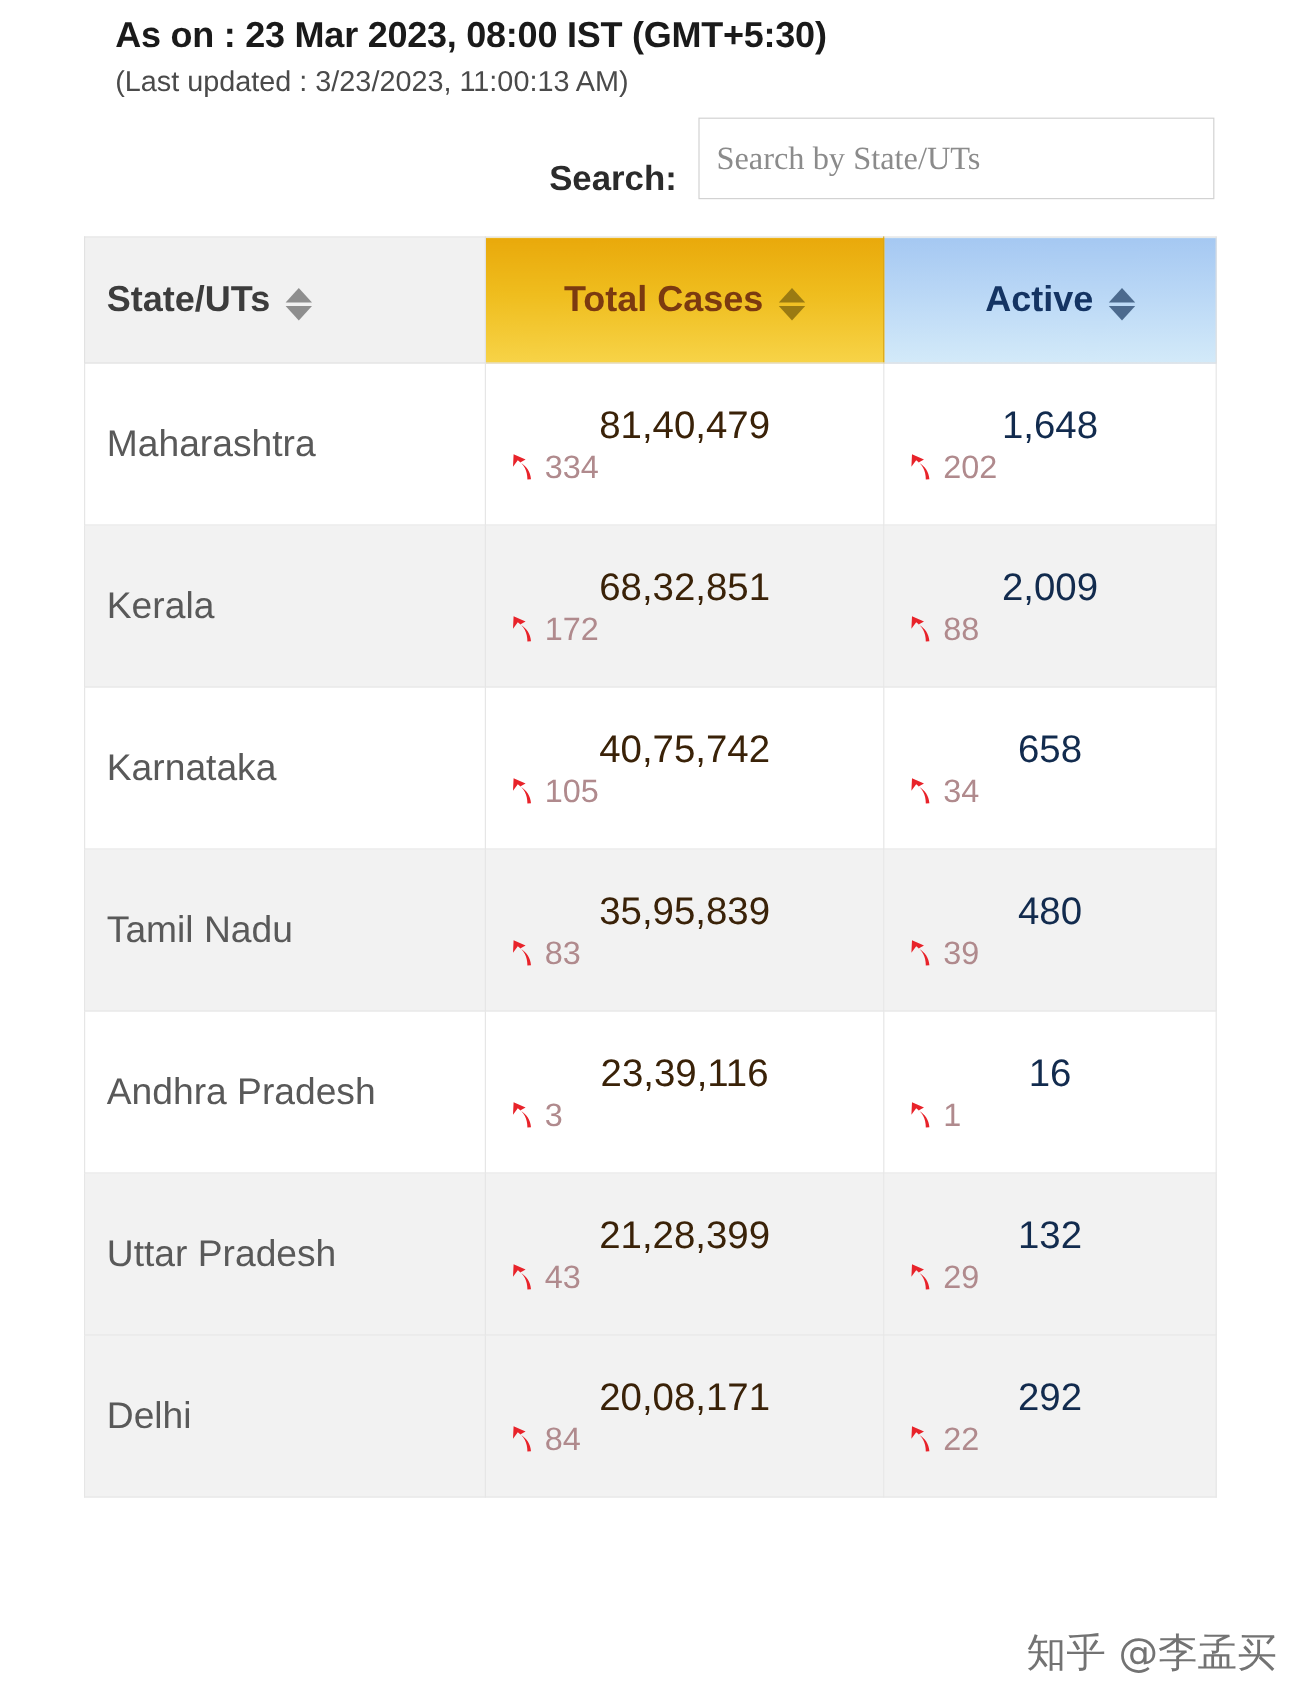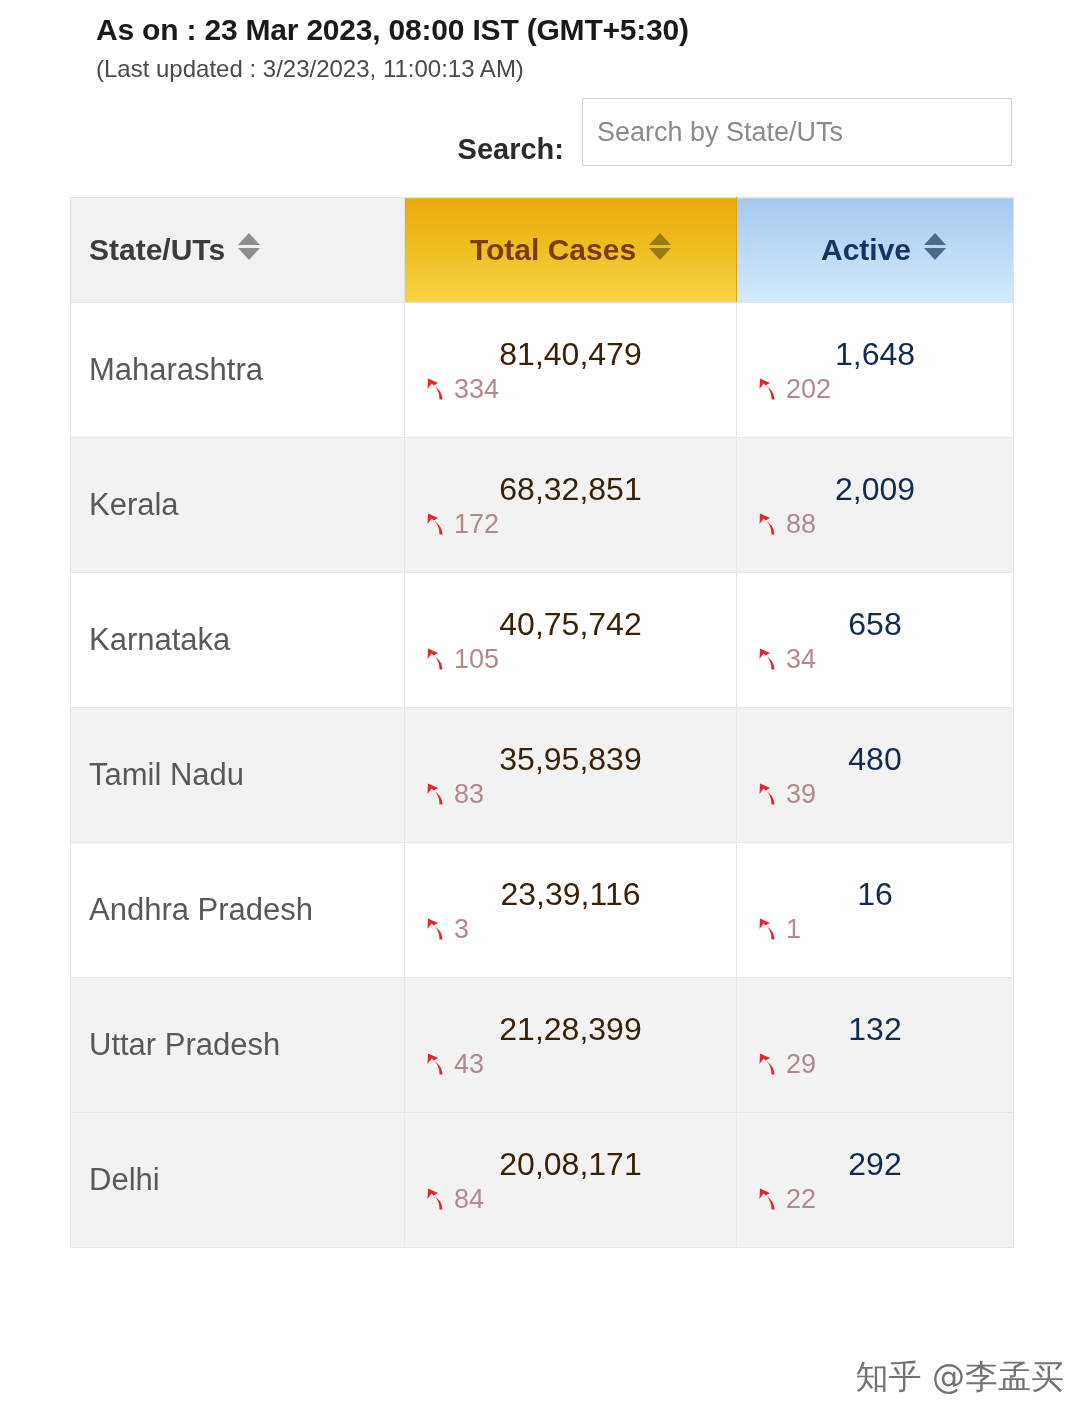--- a/index.html
+++ b/index.html
@@ -57,21 +57,21 @@
   .search-label {
     font-size: 29px;
     font-weight: bold;
     color: #2b2b2b;
   }
   .search-input {
     width: 430px;
     height: 68px;
     border: 1px solid #d2d2d2;
     background: #ffffff;
-    font-family: Liberation Sans, sans-serif;
+    font-family: Liberation Serif, serif;
     font-size: 27px;
     color: #444;
     padding: 0 14px;
     outline: none;
   }
   .search-input::placeholder {
     color: #8b8b8b;
     opacity: 1;
   }
 
@@ -114,21 +114,21 @@
     border-right-color: #d9a514;
   }
   th.th-active {
     background: linear-gradient(to bottom, #a5c8f2 0%, #bcd9f6 50%, #d3eaf9 100%);
     color: #143463;
     text-align: center;
     padding-left: 35px;
   }
   .th-inner {
     display: inline-flex;
-    align-items: flex-start;
+    align-items: flex-end;
     gap: 13px;
   }
 
   
   .sort-icon {
     display: inline-flex;
     flex-direction: column;
     align-items: center;
     gap: 3px;
     line-height: 0;

